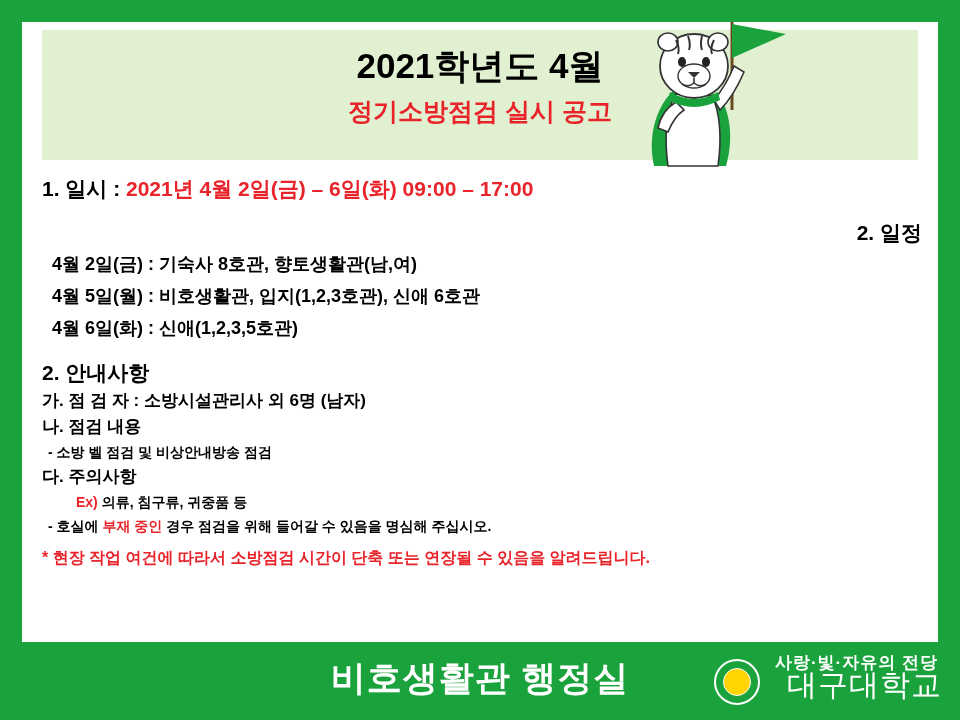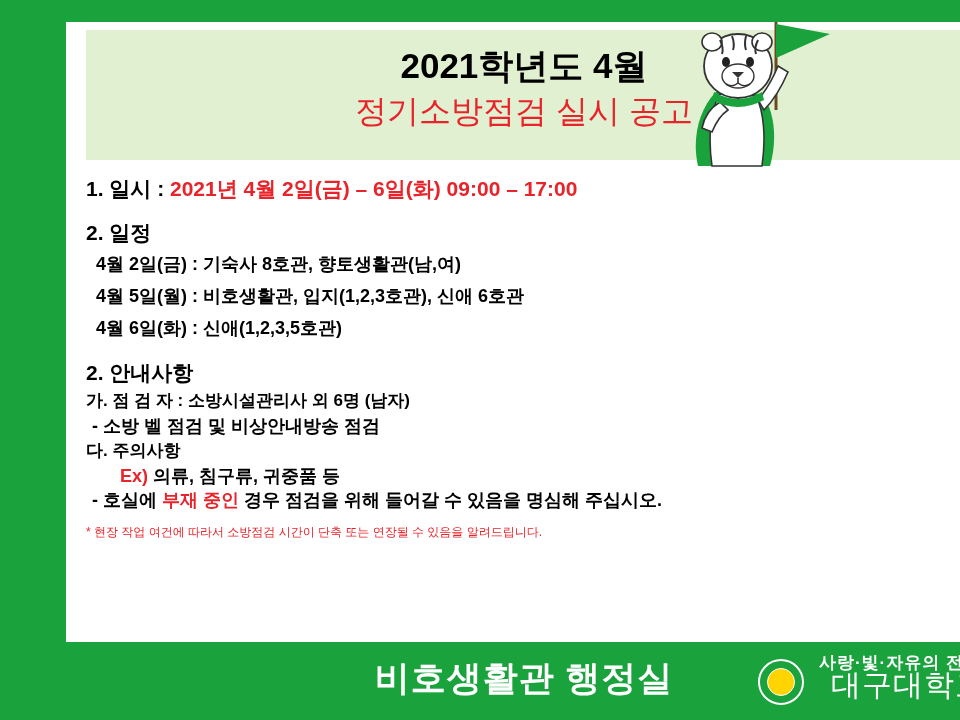--- a/index.html
+++ b/index.html
@@ -12,21 +12,20 @@
     font-family: "Liberation Sans", sans-serif;
     background: #1aa33c;
     overflow: hidden;
   }
   .poster {
     position: relative;
     width: 820px;
     height: 720px;
     background: #1aa33c;
     box-sizing: border-box;
-    margin-left: 44px;
   }
   .white-card {
     position: absolute;
     left: 22px;
     top: 22px;
     width: 916px;
     height: 620px;
     background: #ffffff;
     box-sizing: border-box;
   }
@@ -49,22 +48,22 @@
     box-sizing: border-box;
   }
   .title-line1 {
     font-size: 35px;
     font-weight: bold;
     color: #000000;
     letter-spacing: 0px;
     line-height: 44px;
   }
   .title-line2 {
-    font-size: 32px;
-    font-weight: normal;
+    font-size: 25px;
+    font-weight: bold;
     color: #e8232a;
     line-height: 46px;
   }
   .mascot {
     position: absolute;
     right: 26px;
     top: 14px;
     width: 180px;
     height: 160px;
   }
@@ -90,46 +89,47 @@
   }
   .sub-line {
     font-size: 18px;
     font-weight: bold;
     color: #000;
     line-height: 32px;
     margin-left: 10px;
   }
   .sect2 {
     margin-top: 12px;
+    text-align: right;
   }
   .sect3 {
     margin-top: 14px;
   }
   .small-line {
     font-size: 17px;
     font-weight: bold;
     color: #000;
     line-height: 26px;
   }
   .smaller-line {
-    font-size: 18px;
+    font-size: 14px;
     font-weight: bold;
     color: #000;
     line-height: 24px;
     margin-left: 6px;
   }
   .indent1 {
     margin-left: 6px;
   }
   .indent2 {
     margin-left: 34px;
   }
   .note-line {
-    font-size: 12px;
-    font-weight: normal;
+    font-size: 16px;
+    font-weight: bold;
     color: #e8232a;
     line-height: 28px;
     margin-top: 6px;
   }
   .footer {
     position: absolute;
     left: 0;
     top: 645px;
     width: 960px;
     height: 75px;
@@ -243,20 +243,21 @@
     <div class="sub-line">4월 2일(금) : 기숙사 8호관, 향토생활관(남,여)</div>
     <div class="sub-line">4월 5일(월) : 비호생활관, 입지(1,2,3호관), 신애 6호관</div>
     <div class="sub-line">4월 6일(화) : 신애(1,2,3,5호관)</div>
 
     <div class="sect-head sect3">2.  안내사항</div>
 
     <div class="small-line">
       <span>가. 점 검 자 : 소방시설관리사 외 </span><span>6명</span><span> (남자)</span>
     </div>
 
+    <div class="small-line">나. 점검 내용</div>
     <div class="smaller-line indent1">- 소방 벨 점검 및 비상안내방송 점검</div>
 
     <div class="small-line">다. 주의사항</div>
 
 
     <div class="smaller-line indent2">
       <span class="red">Ex)</span><span> 의류, 침구류, 귀중품 등</span>
     </div>
 
 

